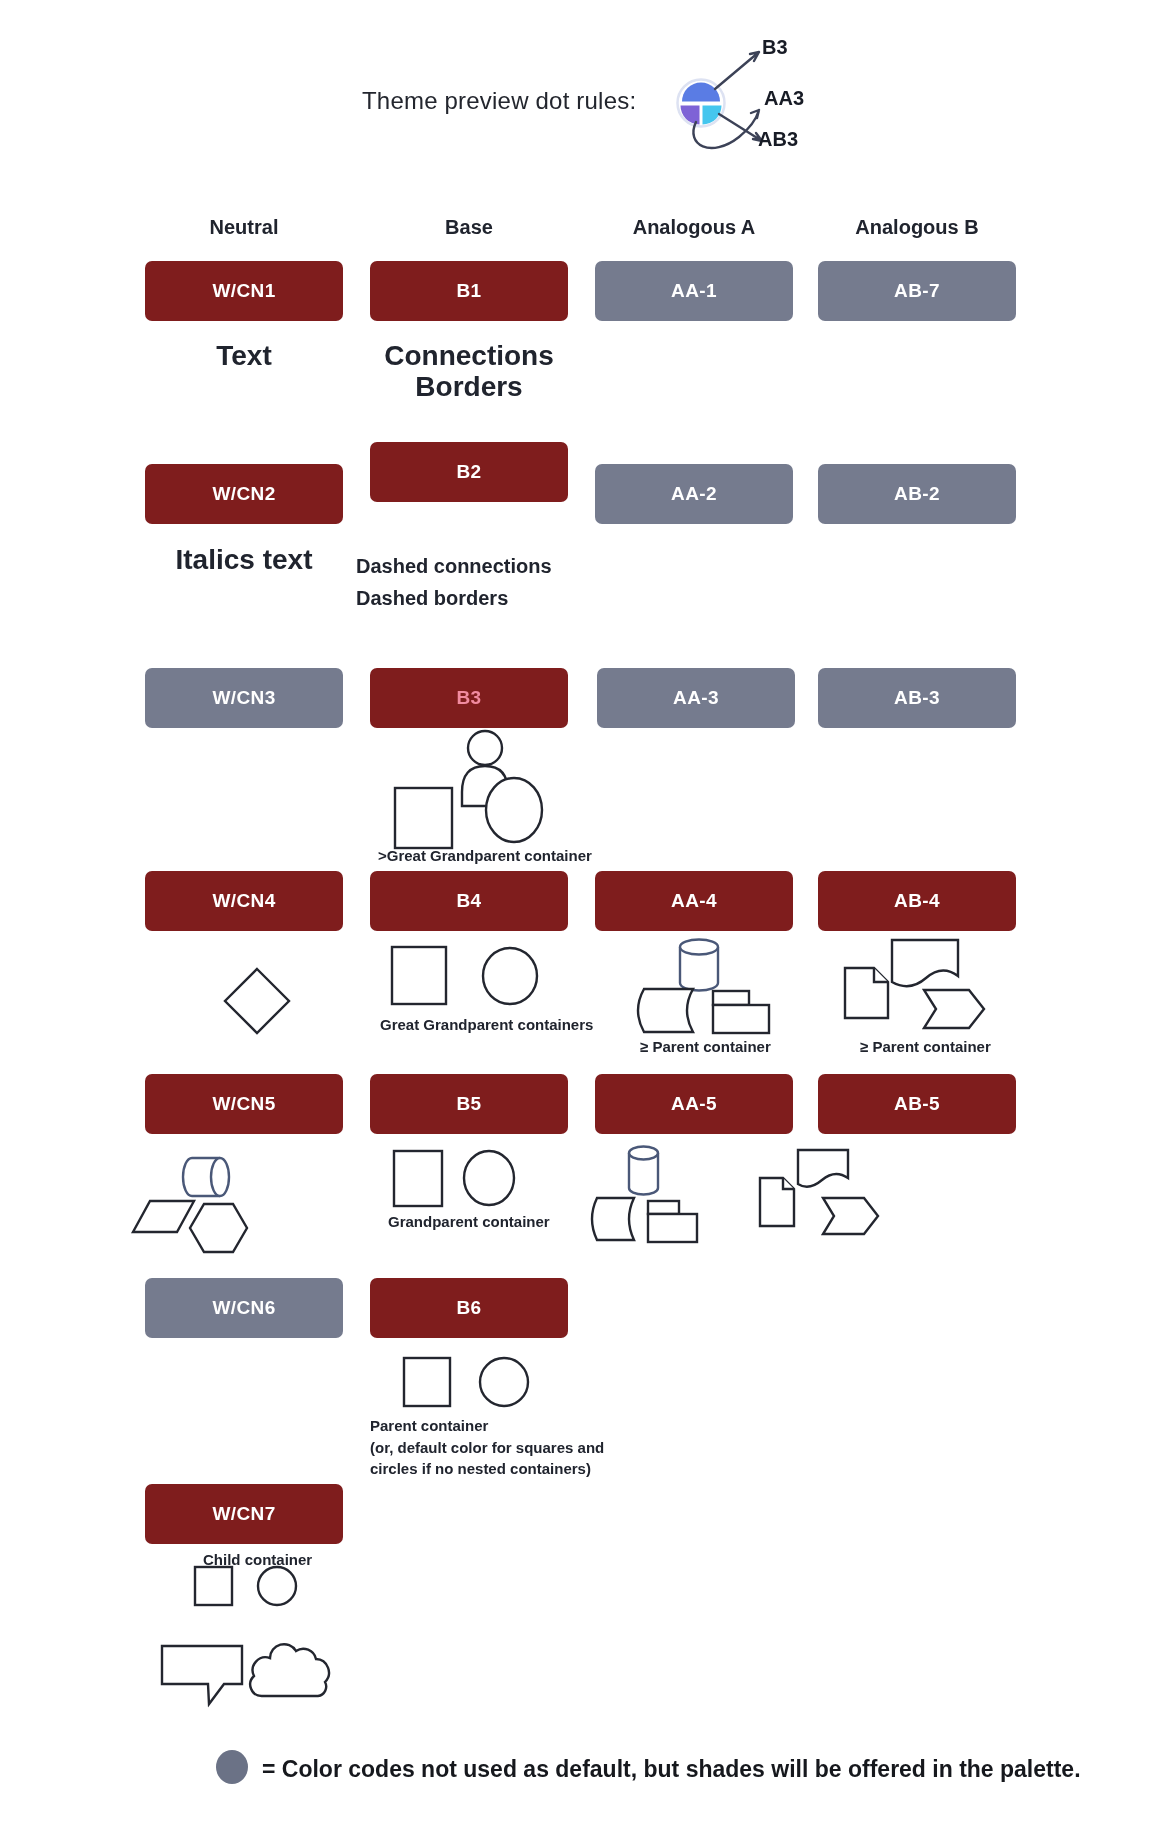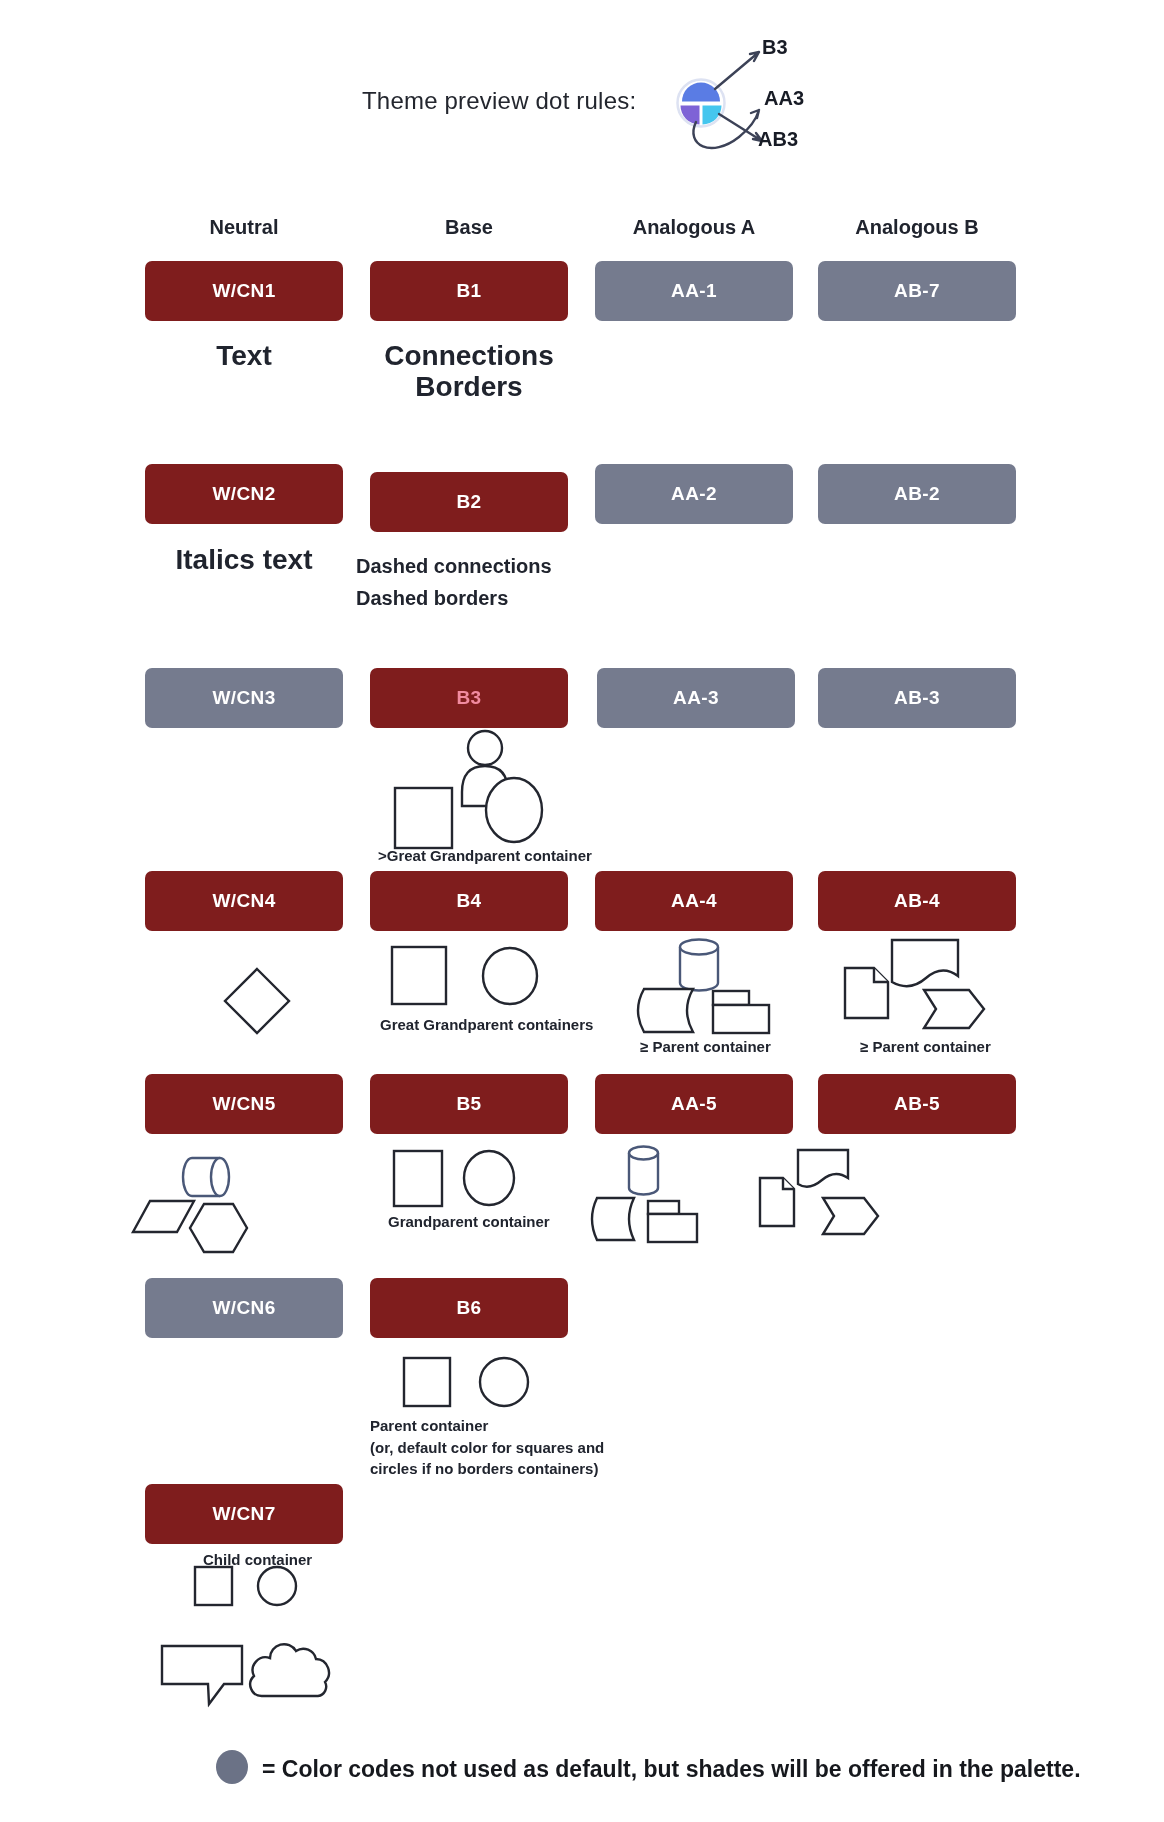--- a/index.html
+++ b/index.html
@@ -54,21 +54,21 @@
   <div class="abs swatch dark" style="left:370px;top:261px;">B1</div>
   <div class="abs swatch gray" style="left:595px;top:261px;">AA-1</div>
   <div class="abs swatch gray" style="left:818px;top:261px;">AB-7</div>
   <div class="abs note note-lg" style="left:145px;top:340px;">Text</div>
   <div class="abs note note-lg" style="left:370px;top:340px;">
     <div>Connections</div>
     <div>Borders</div>
   </div>
 
   <div class="abs swatch dark" style="left:145px;top:464px;">W/CN2</div>
-  <div class="abs swatch dark" style="left:370px;top:472px;border-radius:7px;">B2</div>
+  <div class="abs swatch dark" style="left:370px;top:442px;border-radius:7px;">B2</div>
   <div class="abs swatch gray" style="left:595px;top:464px;">AA-2</div>
   <div class="abs swatch gray" style="left:818px;top:464px;">AB-2</div>
   <div class="abs note note-lg" style="left:145px;top:544px;">Italics text</div>
   <div class="abs note note-lg-left" style="left:356px;top:550px;">
     <div>Dashed connections</div>
     <div>Dashed borders</div>
   </div>
 
   <div class="abs swatch gray" style="left:145px;top:668px;">W/CN3</div>
   <div class="abs swatch dark pink" style="left:370px;top:668px;">B3</div>
@@ -149,21 +149,21 @@
 
   <div class="abs swatch gray" style="left:145px;top:1278px;">W/CN6</div>
   <div class="abs swatch dark" style="left:370px;top:1278px;">B6</div>
   <svg class="abs" style="left:402px;top:1356px;" width="130" height="54" viewBox="0 0 130 54">
     <rect class="ink" x="2" y="2" width="46" height="48"></rect>
     <circle class="ink" cx="102" cy="26" r="24"></circle>
   </svg>
   <div class="abs note note-sm" style="left:370px;top:1415px;">
     <div>Parent container</div>
     <div>(or, default color for squares and</div>
-    <div>circles if no borders containers)</div>
+    <div>circles if no nested containers)</div>
   </div>
 
   <div class="abs swatch dark" style="left:145px;top:1484px;">W/CN7</div>
   <div class="abs note note-sm" style="left:203px;top:1549px;">Child container</div>
   <svg class="abs" style="left:192px;top:1562px;" width="110" height="46" viewBox="0 0 110 46">
     <rect class="ink" x="3" y="5" width="37" height="38"></rect>
     <circle class="ink" cx="85" cy="24" r="19"></circle>
   </svg>
   <svg class="abs" style="left:158px;top:1638px;" width="180" height="68" viewBox="0 0 180 68">
     <path class="ink" d="M 4 8 L 84 8 L 84 46 L 66 46 L 51 66 L 50 46 L 4 46 Z"></path>

